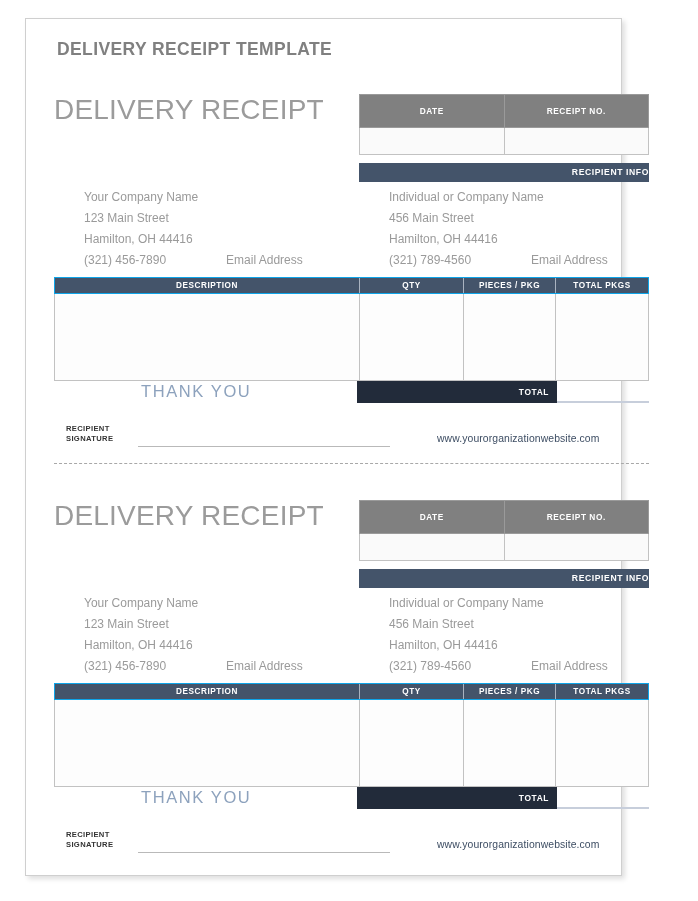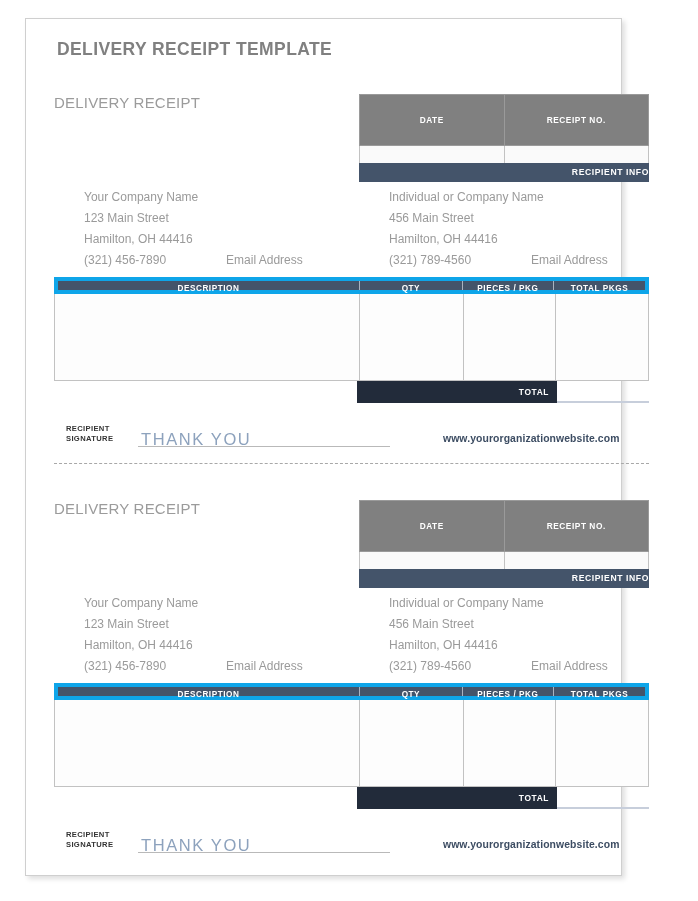--- a/index.html
+++ b/index.html
@@ -49,21 +49,21 @@
   
   .receipt {
     position: absolute;
     left: 0;
     width: 100%;
   }
   .receipt-heading {
     position: absolute;
     left: 28px;
     top: 0px;
-    font-size: 15px;
+    font-size: 28px;
     letter-spacing: 0.2px;
     color: #9b9b9b;
     font-weight: normal;
   }
 
   
   .dr-table {
     position: absolute;
     left: 333px;
     top: 0px;
@@ -73,21 +73,21 @@
   }
   .dr-table th {
     background: #808080;
     color: #ffffff;
     font-size: 8.3px;
     font-weight: bold;
     letter-spacing: 0.55px;
     height: 18px;
     border: 1px solid #9a9a9a;
     text-align: center;
-    padding: 16px;
+    padding: 7px;
   }
   .dr-table td {
     background: #fafafa;
     height: 26px;
     border: 1px solid #c2c2c2;
     padding: 0;
   }
 
   
   .recipient-bar {
@@ -119,21 +119,21 @@
   
   .items-wrap {
     position: absolute;
     left: 28px;
     width: 595px;
   }
   .items-head {
     display: flex;
     height: 17px;
     background: #44546a;
-    border: 4px solid #0ea5e9;
+    border: 1px solid #0ea5e9;
     box-sizing: border-box;
   }
   .items-head .cell {
     color: #ffffff;
     font-size: 8.2px;
     font-weight: bold;
     letter-spacing: 0.55px;
     text-align: center;
     line-height: 15px;
     border-right: 1px solid #aab3c0;
@@ -185,21 +185,20 @@
     border: 1px solid #c7cedb;
     border-left: none;
     box-sizing: border-box;
   }
   .thank-you {
     position: absolute;
     left: 115px;
     font-size: 16.5px;
     letter-spacing: 1.6px;
     color: #8da2bd;
-    margin-top: 48px;
   }
 
   
   .sig-label {
     position: absolute;
     left: 40px;
     font-size: 7.6px;
     font-weight: bold;
     color: #333333;
     letter-spacing: 0.35px;
@@ -209,24 +208,23 @@
     position: absolute;
     left: 112px;
     width: 252px;
     height: 1px;
     background: #b9b9b9;
   }
   .website {
     position: absolute;
     left: 411px;
     font-size: 10.4px;
-    font-weight: bold;
+    font-weight: normal;
     color: #3d4d63;
     letter-spacing: 0.1px;
-    margin-left: 6px;
   }
 
   
   .divider {
     position: absolute;
     left: 28px;
     width: 595px;
     border-top: 1px dashed #a8a8a8;
     height: 0;
   }

